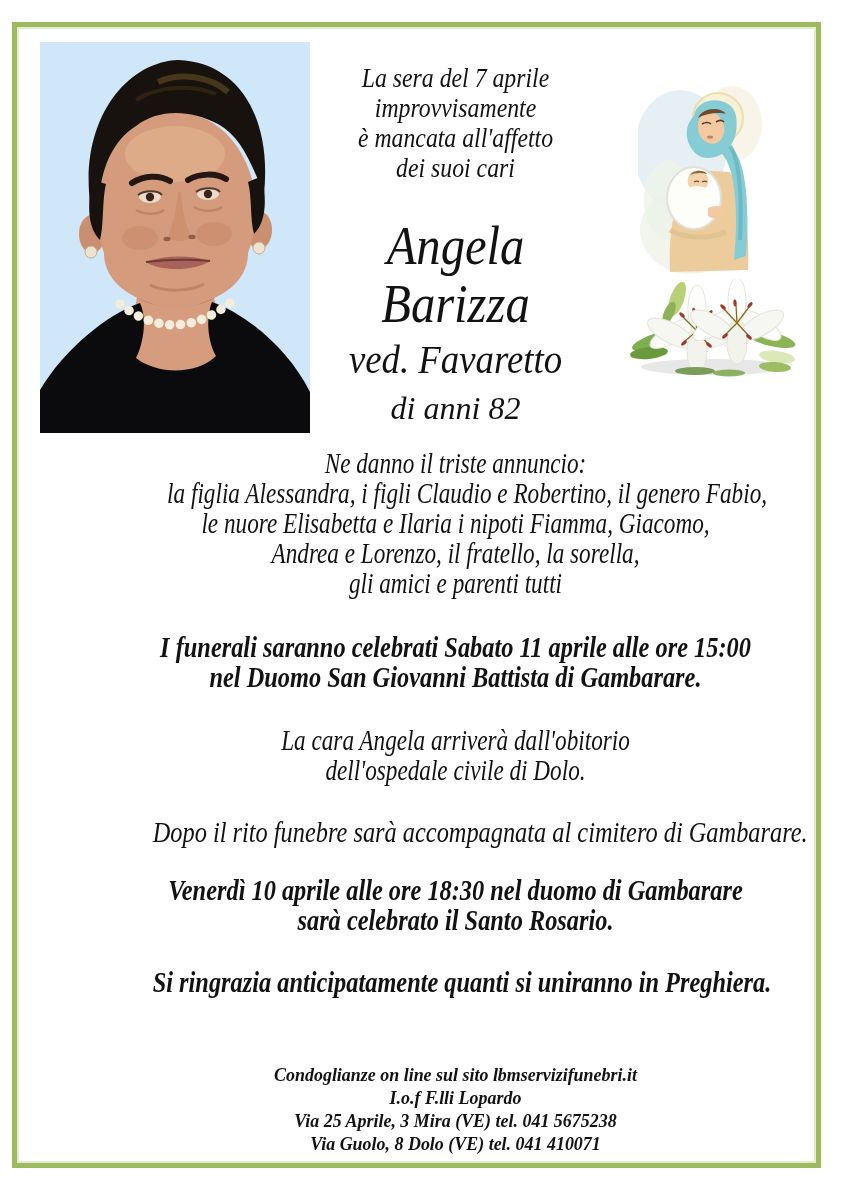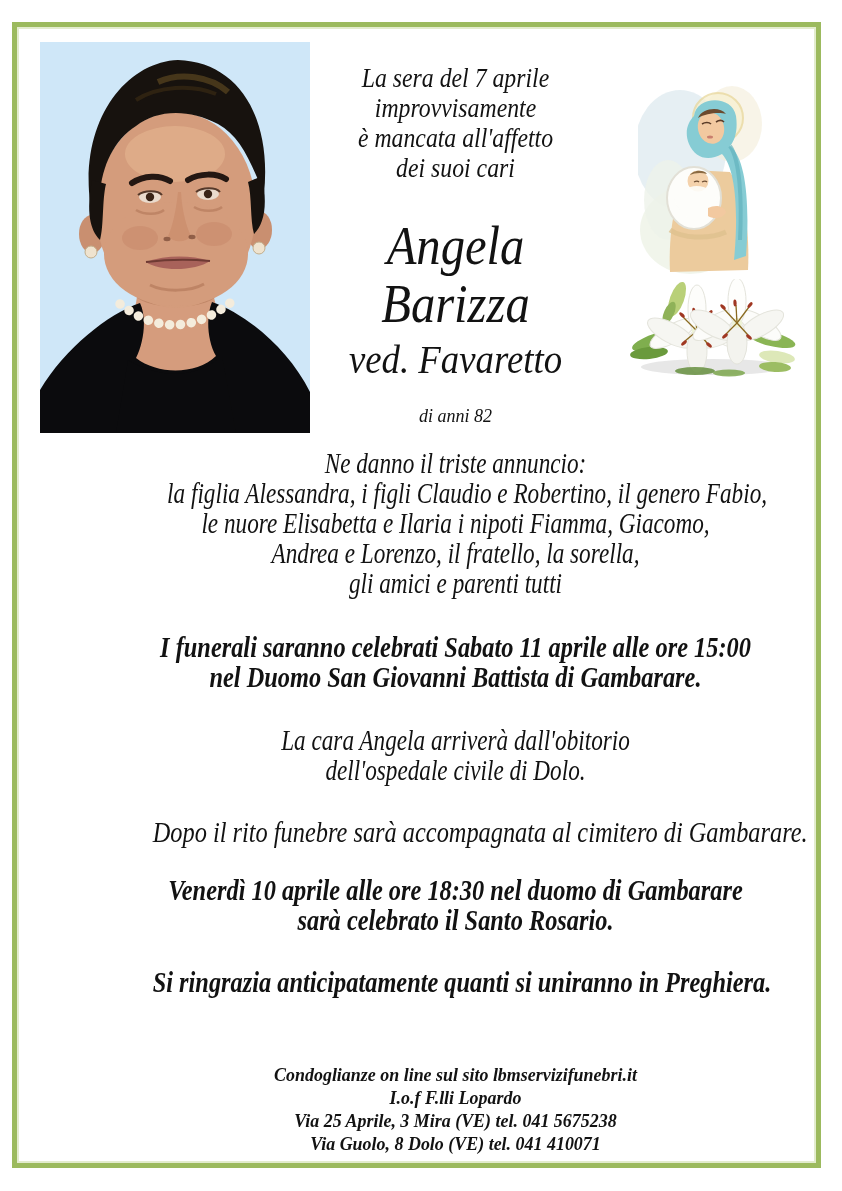--- a/index.html
+++ b/index.html
@@ -17,21 +17,21 @@
   .tblock { position:absolute; left:78px; right:0; text-align:center;
             font-style:italic; color:#121212; }
   .b { font-weight:bold; }
   .line { white-space:nowrap; }
 
   .intro     { top:36px;  font-size:27px;   line-height:30px; transform:scaleX(0.88); }
   .nameblock { top:190px; font-weight:normal; }
   .firstname { font-size:54px; line-height:58px; transform:scaleX(0.90); white-space:nowrap; }
   .lastname  { font-size:54px; line-height:59px; transform:scaleX(0.90); white-space:nowrap; }
   .widow     { font-size:40px; line-height:44px; margin-top:4px; transform:scaleX(0.92); white-space:nowrap; }
-  .age       { font-size:18px; line-height:28px; margin-top:20px; white-space:nowrap; }
+  .age       { font-size:32px; line-height:28px; margin-top:12px; white-space:nowrap; }
 
   .announce { top:421px;  font-size:29px;   line-height:30px; transform:scaleX(0.80); }
   .funeral  { top:605px;  font-size:29px;   line-height:30px; transform:scaleX(0.84); }
   .arrival  { top:698px;  font-size:29px;   line-height:30px; transform:scaleX(0.80); }
   .burial   { top:790px;  font-size:29px;   line-height:30px; transform:scaleX(0.84); }
   .rosary   { top:848px;  font-size:29px;   line-height:30px; transform:scaleX(0.84); }
   .thanks   { top:940px;  font-size:29px;   line-height:30px; transform:scaleX(0.84); }
   .footer   { top:1036px; font-size:19.5px; line-height:23px; transform:scaleX(0.92); }
 </style>
 </head>

